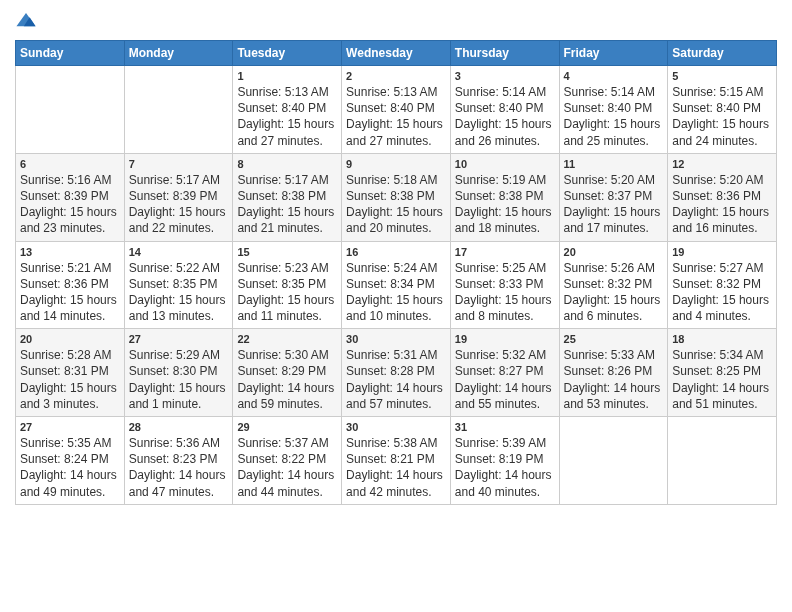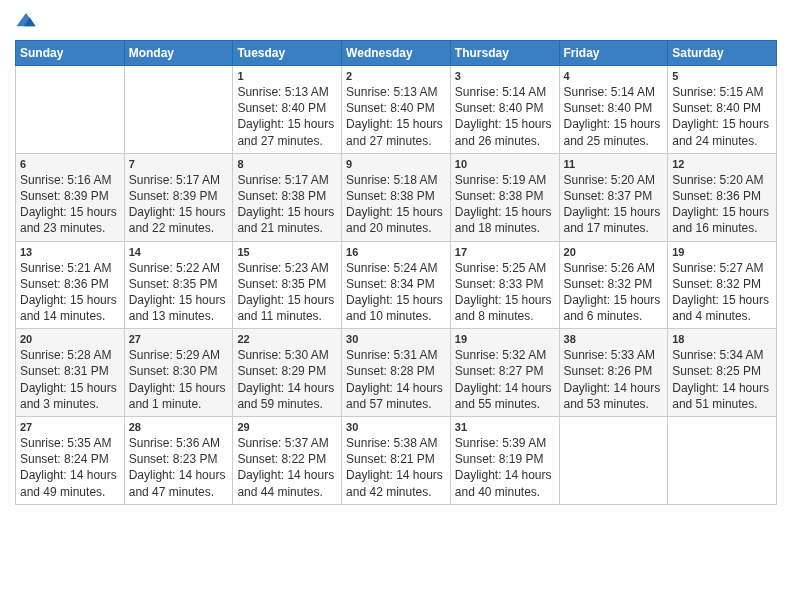--- a/index.html
+++ b/index.html
@@ -226,21 +226,21 @@
           </td>
           <td>
             <span class="day-num">30</span>
             <div class="day-info">Sunrise: 5:31 AM<br>Sunset: 8:28 PM<br>Daylight: 14 hours and 57 minutes.</div>
           </td>
           <td>
             <span class="day-num">19</span>
             <div class="day-info">Sunrise: 5:32 AM<br>Sunset: 8:27 PM<br>Daylight: 14 hours and 55 minutes.</div>
           </td>
           <td>
-            <span class="day-num">38</span>
+            <span class="day-num">25</span>
             <div class="day-info">Sunrise: 5:33 AM<br>Sunset: 8:26 PM<br>Daylight: 14 hours and 53 minutes.</div>
           </td>
           <td>
             <span class="day-num">18</span>
             <div class="day-info">Sunrise: 5:34 AM<br>Sunset: 8:25 PM<br>Daylight: 14 hours and 51 minutes.</div>
           </td>
         </tr>
         <tr>
           <td>
             <span class="day-num">27</span>

